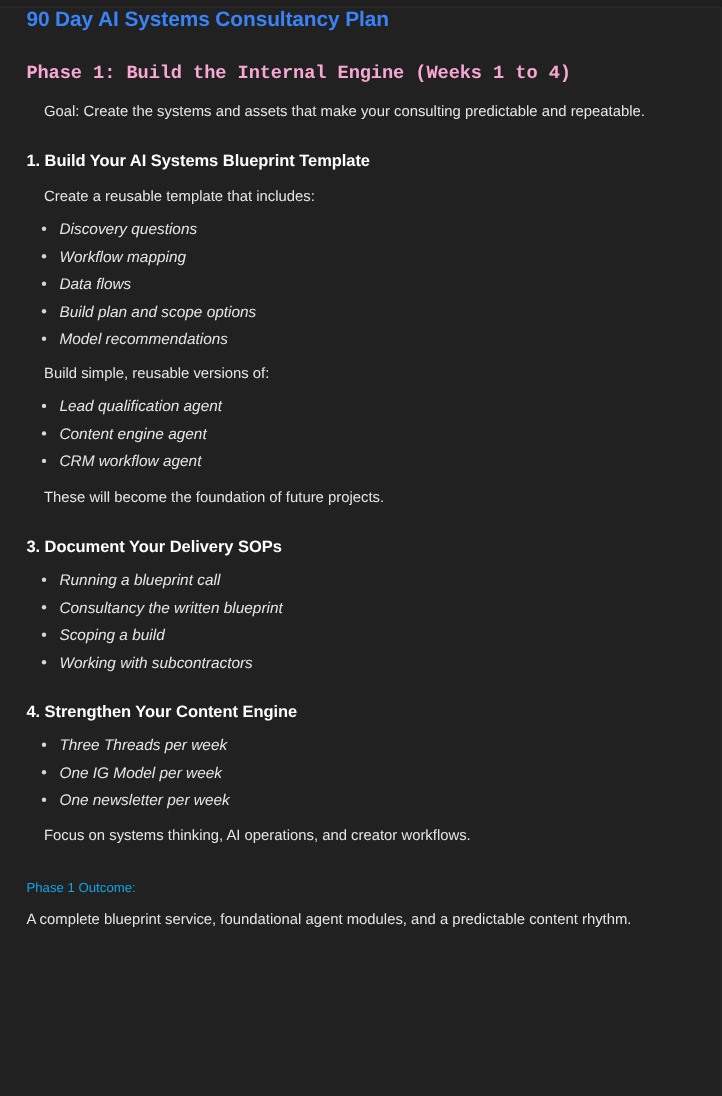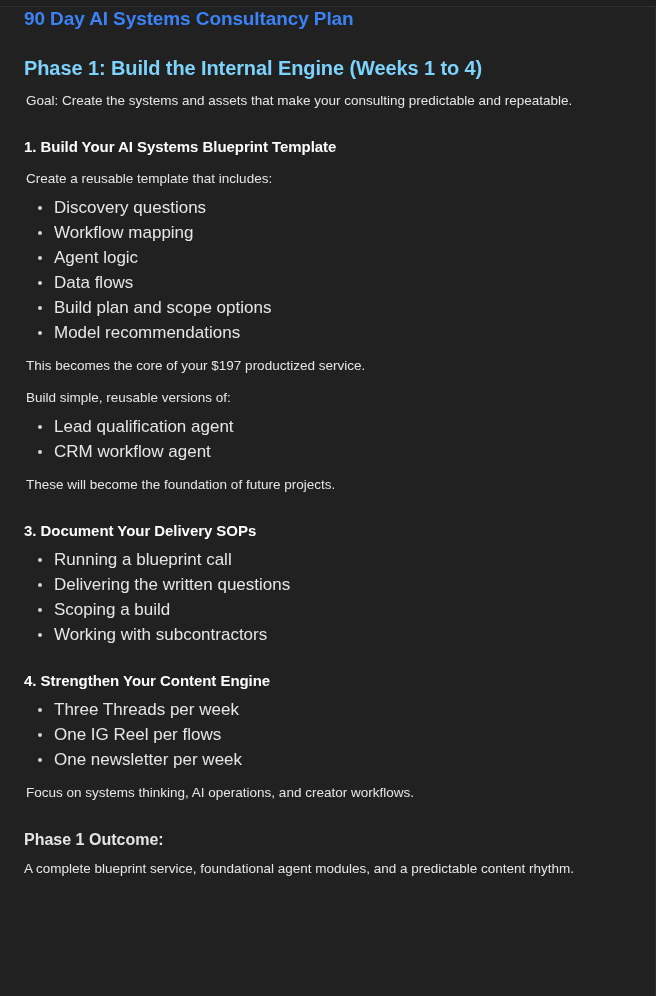--- a/index.html
+++ b/index.html
@@ -32,72 +32,74 @@
   }
   h1.doc-title {
     font-size: 19px;
     line-height: 26px;
     font-weight: bold;
     margin: 6px 0 0 0;
     letter-spacing: -0.1px;
     color: #3b82f6;
   }
   h2.phase-title {
-    font-size: 20px;
+    font-size: 17px;
     line-height: 22px;
     font-weight: bold;
     margin: 25px 0 0 0;
-    color: #7dd3fc;
+    color: #f9a8d4;
     letter-spacing: -0.1px;
+    font-family: Liberation Mono, monospace;
   }
   h3.section-title {
     font-size: 15px;
     line-height: 20px;
     font-weight: bold;
     margin: 26px 0 0 0;
     color: #ffffff;
     letter-spacing: -0.05px;
   }
   p.para {
     font-size: 13.5px;
     line-height: 20px;
-    margin: 12px 0 0 2px;
+    margin: 12px 0 0 16px;
     color: #e6e6e6;
   }
   p.para.tight {
     margin-top: 13px;
   }
   ul.bullets {
     margin: 9px 0 0 0;
     padding-left: 30px;
     list-style: none;
   }
   ul.bullets li {
-    font-size: 17px;
+    font-size: 14px;
     line-height: 20px;
     margin: 0 0 5px 0;
     color: #e6e6e6;
     position: relative;
+    font-style: italic;
   }
   ul.bullets li::before {
     content: "";
     position: absolute;
     left: -16px;
     top: 8px;
     width: 4px;
     height: 4px;
     border-radius: 50%;
     background: #d6d6d6;
   }
   .outcome-label {
-    font-size: 16px;
+    font-size: 12px;
     line-height: 20px;
-    font-weight: bold;
+    font-weight: normal;
     margin: 27px 0 0 0;
-    color: #e5e5e5;
+    color: #0ea5e9;
   }
   .outcome-text {
     font-size: 13.5px;
     line-height: 20px;
     margin: 9px 0 0 0;
     color: #e6e6e6;
   }
 </style>
 </head>
 <body>
@@ -107,46 +109,45 @@
   <h1 class="doc-title">90 Day AI Systems Consultancy Plan</h1>
 
   <h2 class="phase-title">Phase 1: Build the Internal Engine (Weeks 1 to 4)</h2>
   <p class="para">Goal: Create the systems and assets that make your consulting predictable and repeatable.</p>
 
   <h3 class="section-title">1. Build Your AI Systems Blueprint Template</h3>
   <p class="para">Create a reusable template that includes:</p>
   <ul class="bullets">
     <li>Discovery questions</li>
     <li>Workflow mapping</li>
-    <li>Agent logic</li>
     <li>Data flows</li>
     <li>Build plan and scope options</li>
     <li>Model recommendations</li>
   </ul>
-  <p class="para tight">This becomes the core of your $197 productized service.</p>
 
   <p class="para">Build simple, reusable versions of:</p>
   <ul class="bullets">
     <li>Lead qualification agent</li>
+    <li>Content engine agent</li>
     <li>CRM workflow agent</li>
   </ul>
   <p class="para tight">These will become the foundation of future projects.</p>
 
   <h3 class="section-title">3. Document Your Delivery SOPs</h3>
   <ul class="bullets">
     <li>Running a blueprint call</li>
-    <li>Delivering the written questions</li>
+    <li>Consultancy the written blueprint</li>
     <li>Scoping a build</li>
     <li>Working with subcontractors</li>
   </ul>
 
   <h3 class="section-title">4. Strengthen Your Content Engine</h3>
   <ul class="bullets">
     <li>Three Threads per week</li>
-    <li>One IG Reel per flows</li>
+    <li>One IG Model per week</li>
     <li>One newsletter per week</li>
   </ul>
   <p class="para tight">Focus on systems thinking, AI operations, and creator workflows.</p>
 
   <p class="outcome-label">Phase 1 Outcome:</p>
   <p class="outcome-text">A complete blueprint service, foundational agent modules, and a predictable content rhythm.</p>
 
 </div>
 
 </body></html>

